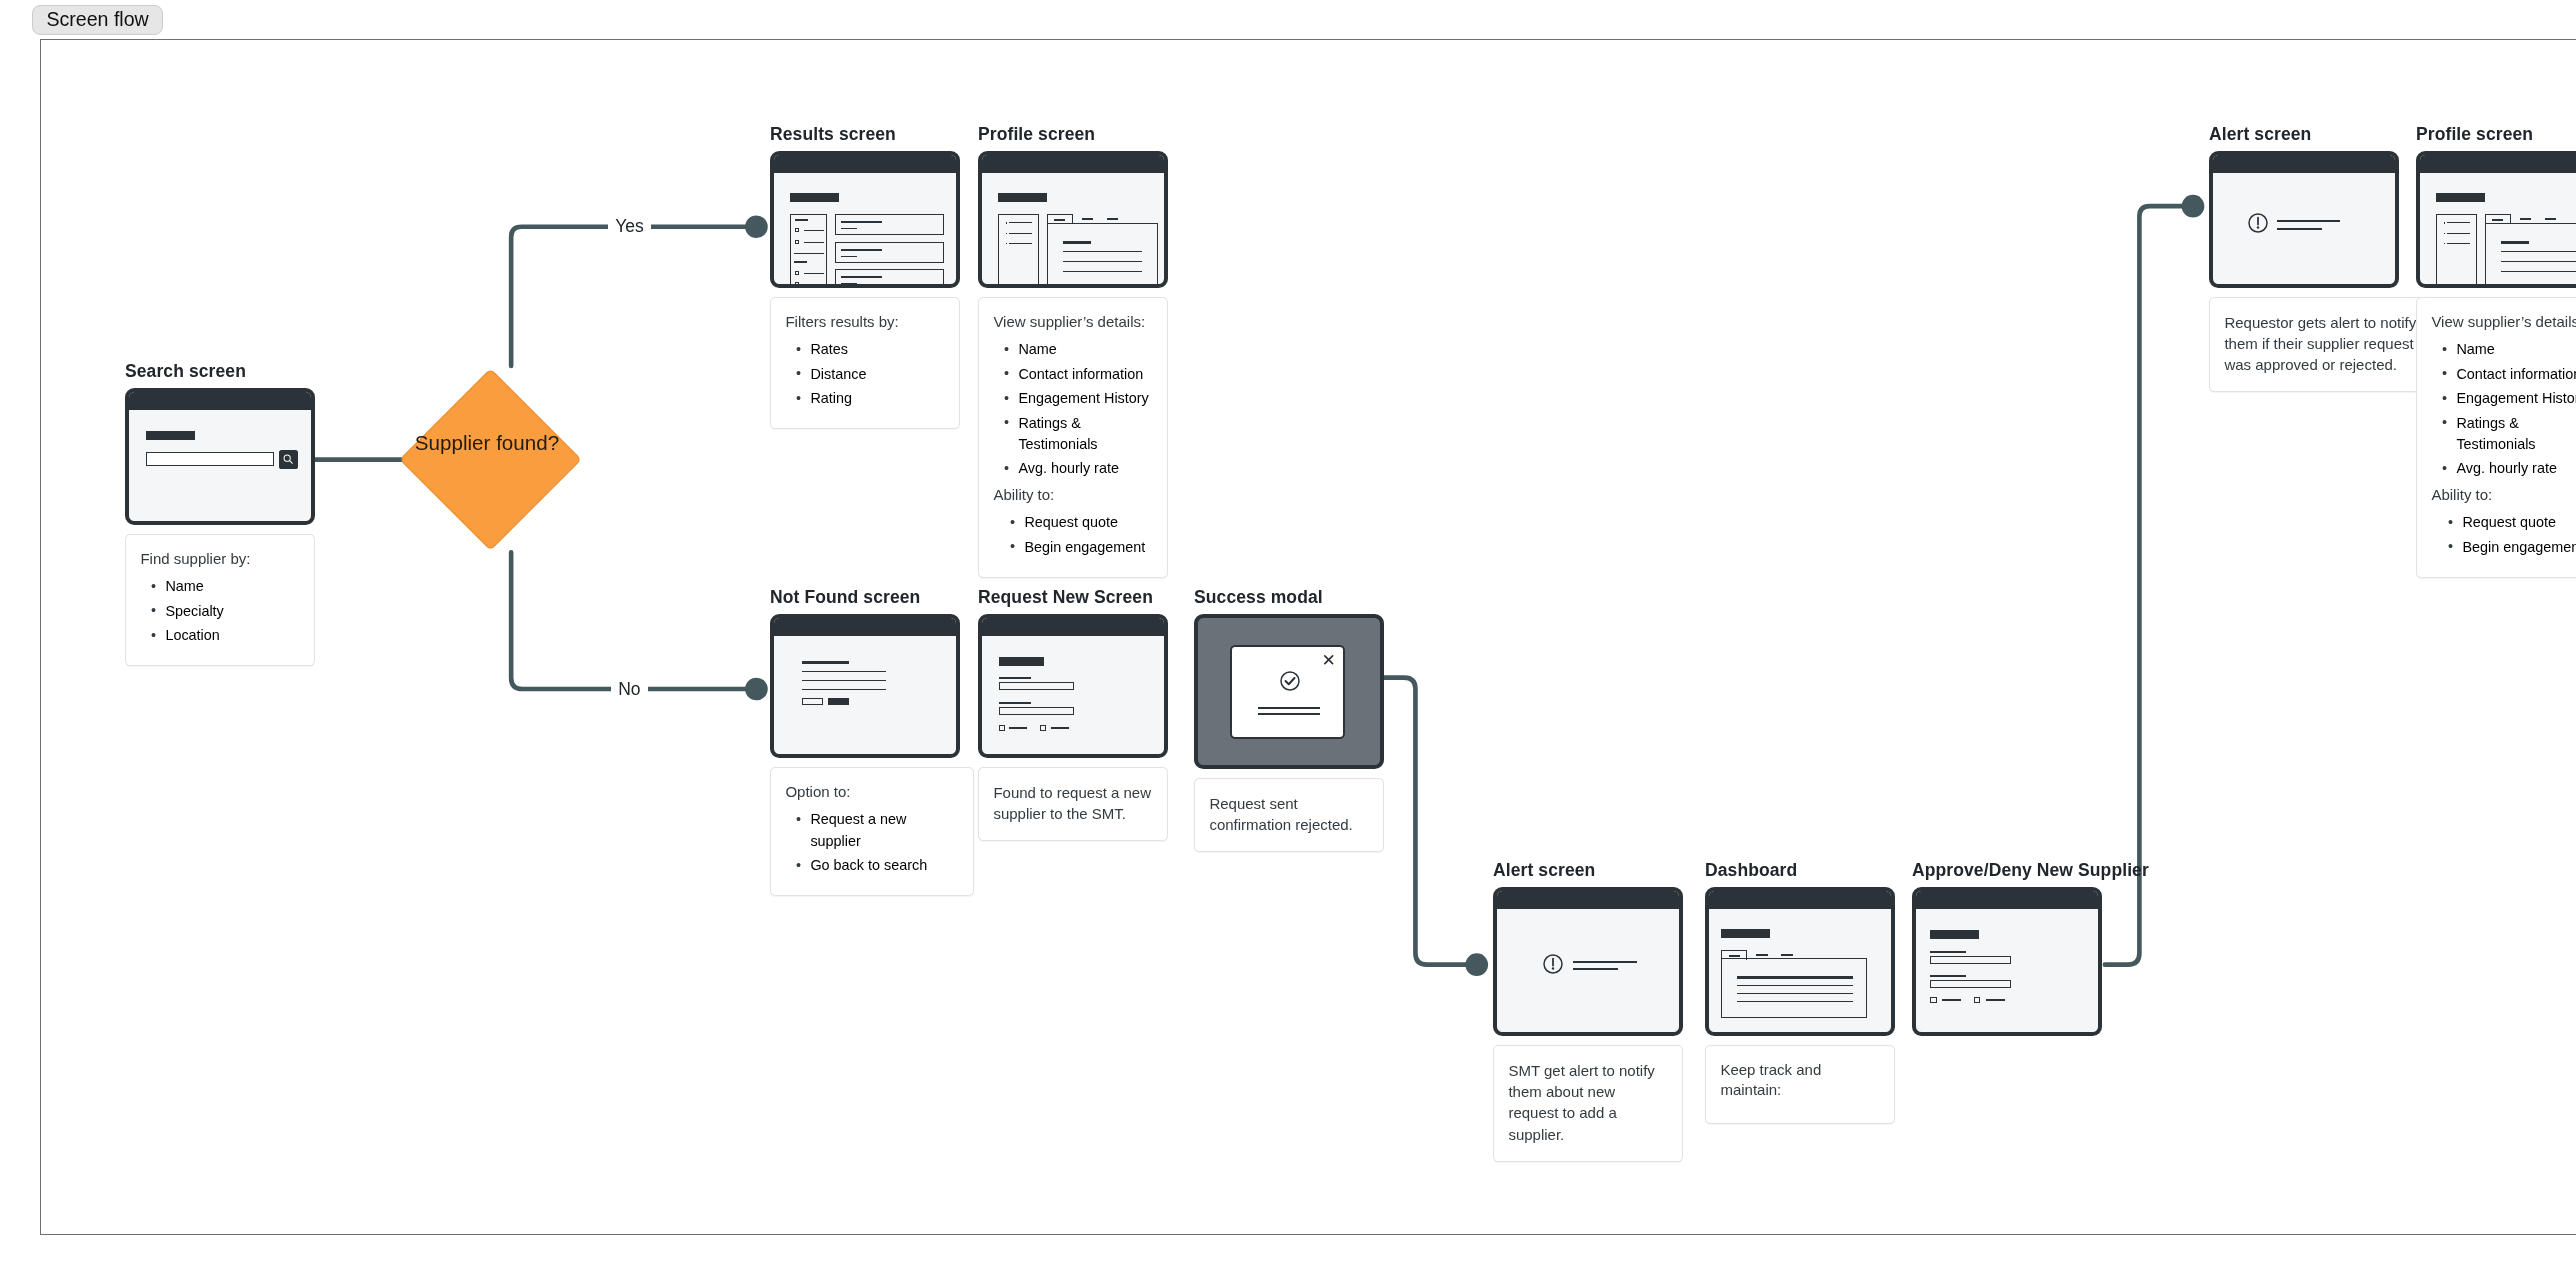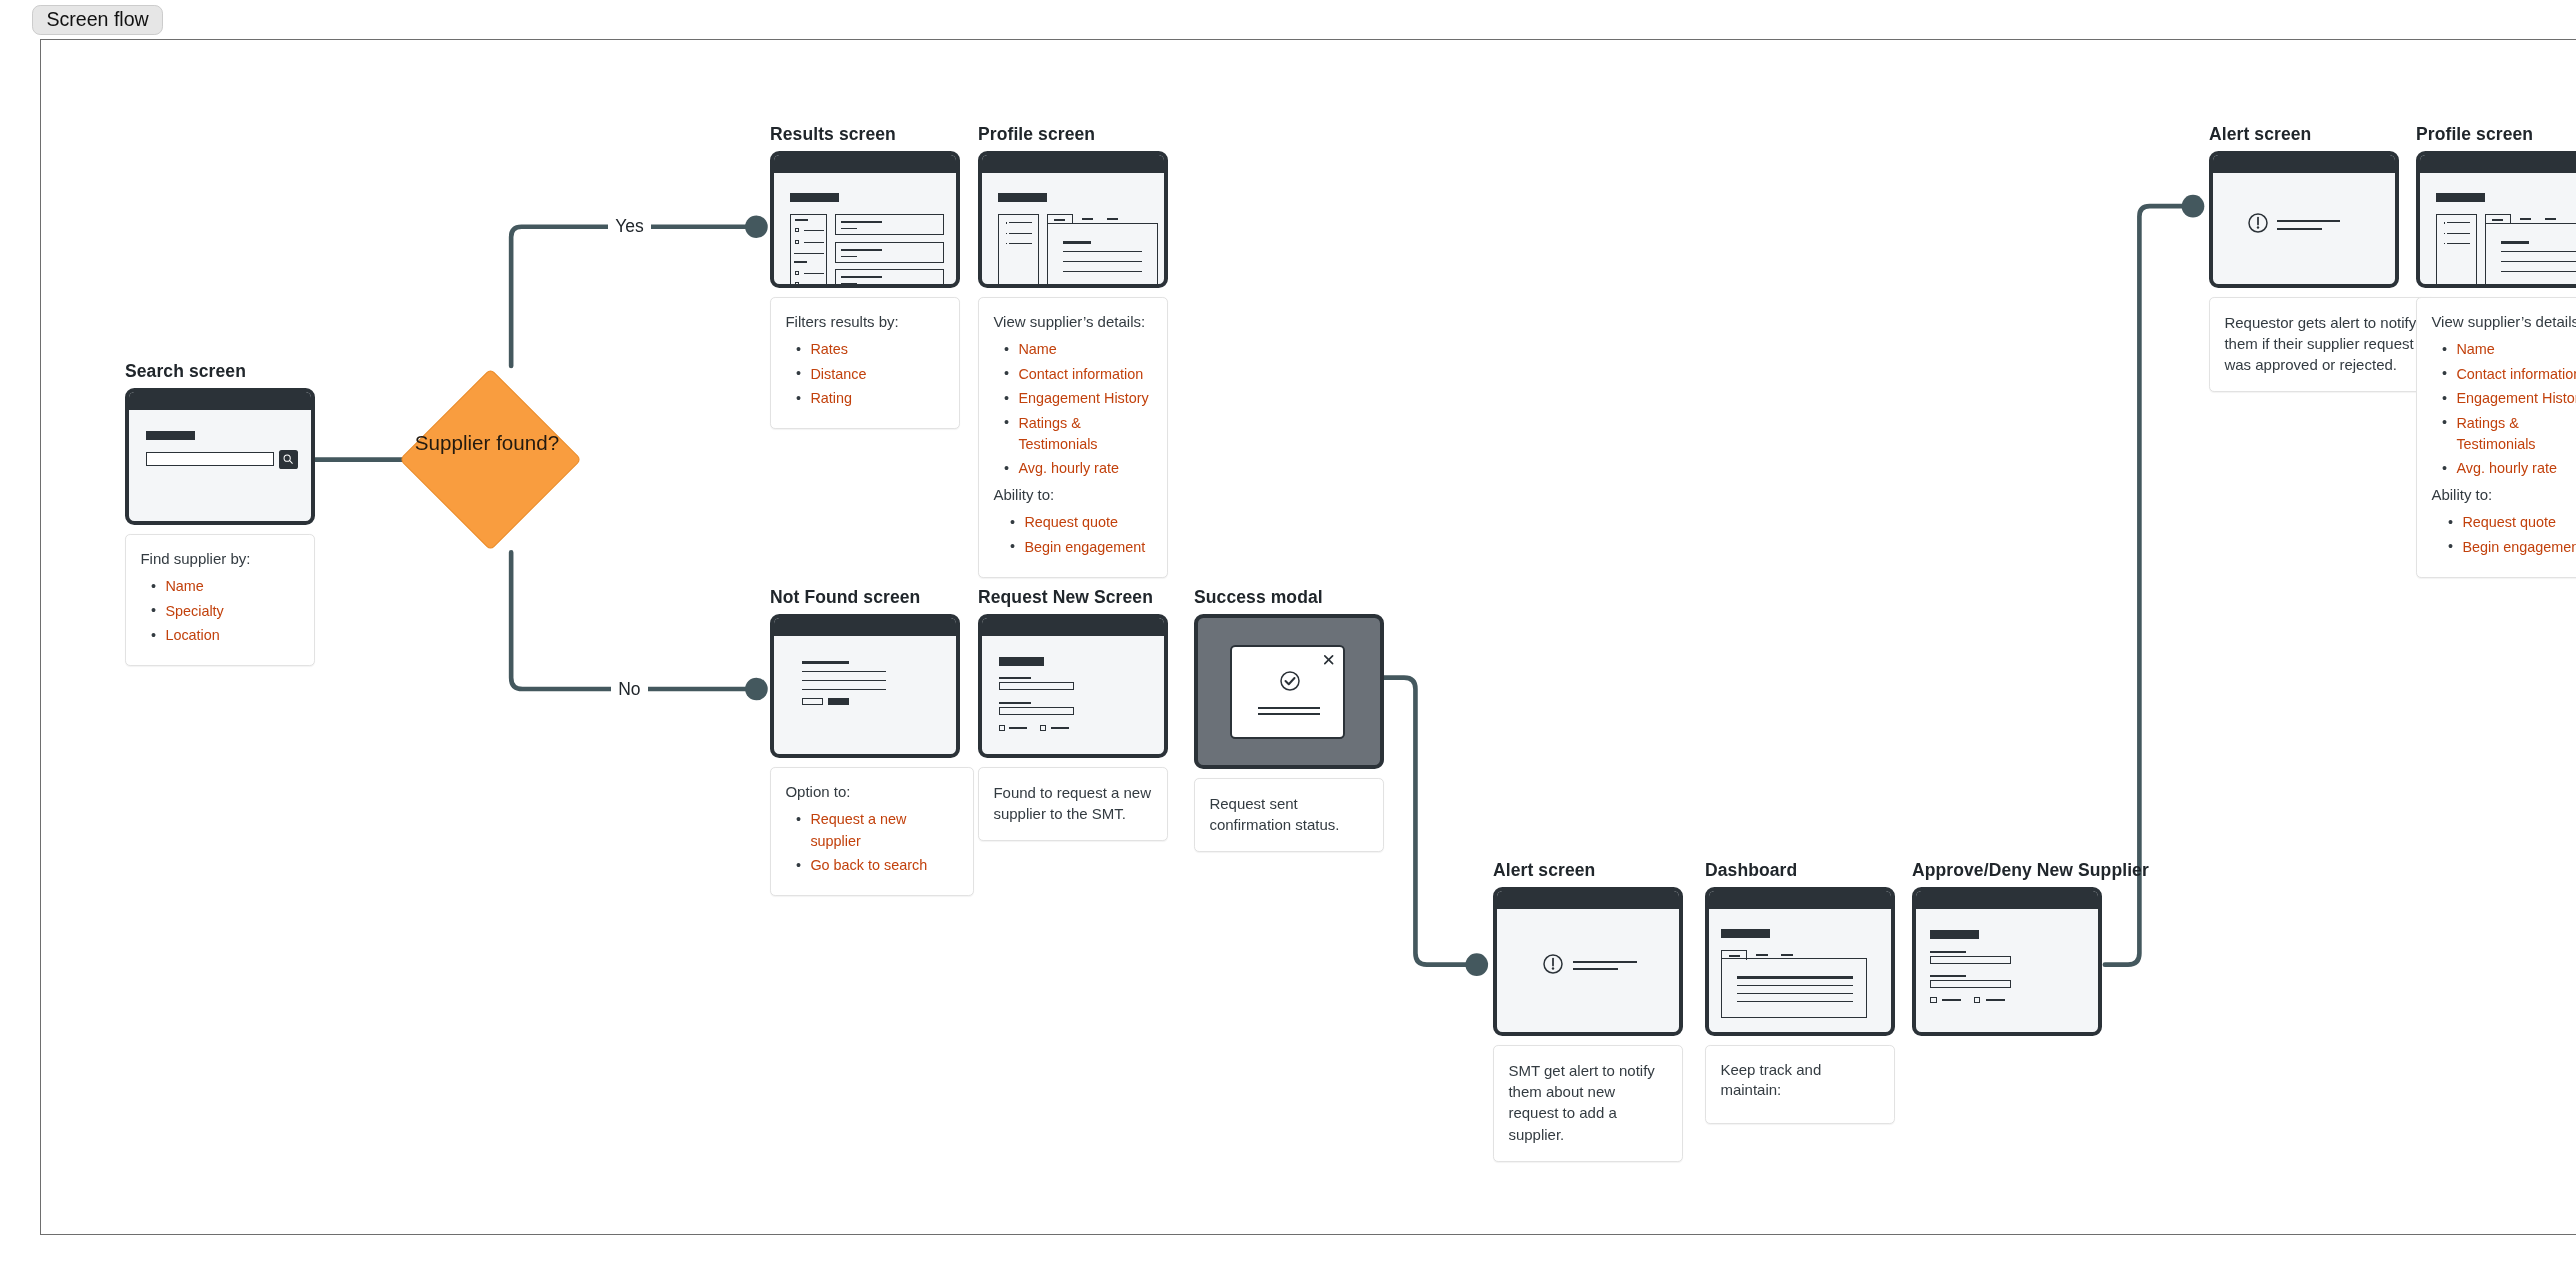--- a/index.html
+++ b/index.html
@@ -80,21 +80,21 @@
     line-height: 1.35;
     margin-bottom: 7.2px;
   }
   .note ul {
     margin: 0 0 2.1px 0;
     padding-left: 24px;
     list-style: none;
   }
   .note li {
     font-size: 14.4px;
-    color: #c2410c;
+    color: #000000;
     line-height: 1.48;
     position: relative;
     padding-left: 1px;
     margin-bottom: 3.1px;
   }
   .note li::before {
     content: "•";
     position: absolute;
     left: -13.4px;
     top: -0.5px;
@@ -345,21 +345,21 @@
       </svg>
       <svg viewBox="0 0 48 48" width="24" height="24" style="position:absolute; left:46px; top:22px;">
         <circle cx="24" cy="24" r="18" fill="none" stroke="#2b3238" stroke-width="3"></circle>
         <path d="M15 24 L21.5 30.5 L33 18" fill="none" stroke="#2b3238" stroke-width="4" stroke-linecap="round" stroke-linejoin="round"></path>
       </svg>
       <div class="abs blk" style="left:26px; top:60px; width:62px; height:2.1px;"></div>
       <div class="abs blk" style="left:26px; top:66px; width:62px; height:2.1px;"></div>
     </div>
   </div>
   <div class="note" style="width:190px; margin-top:9.3px;">
-    <div class="note-para">Request sent confirmation status.</div>
+    <div class="note-para">Request sent confirmation rejected.</div>
   </div>
 </div>
 
 <div class="node" style="left:1493px; top:860px;">
   <div class="node-title">Alert screen</div>
   <div class="wf" style="width:190px; height:149px;">
     <div class="wf-bar"></div>
     <div class="wf-body" style="height:123px;">
       <svg viewBox="0 0 48 48" width="24" height="24" style="position:absolute; left:44px; top:43px;">
         <circle cx="24" cy="24" r="18" fill="none" stroke="#2b3238" stroke-width="3"></circle>

